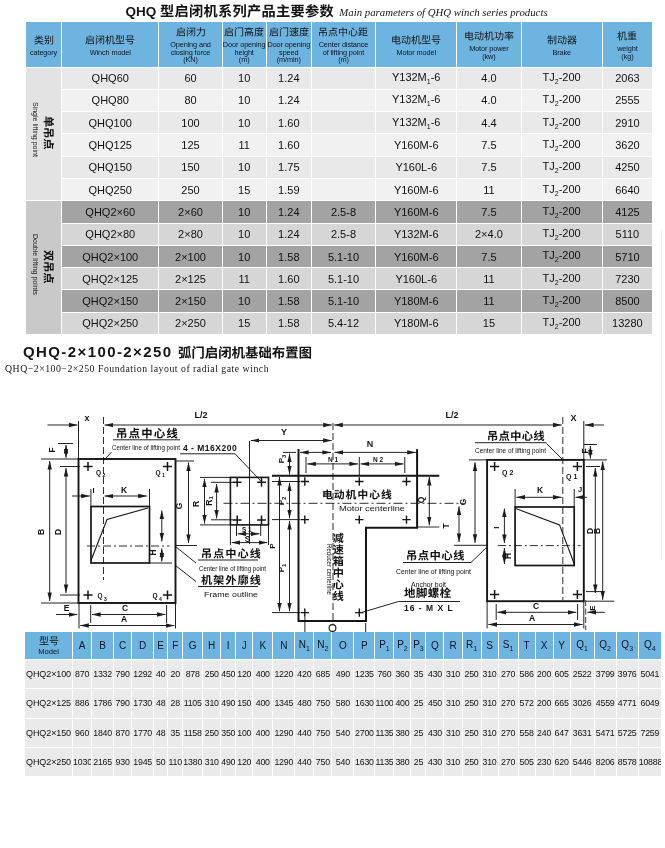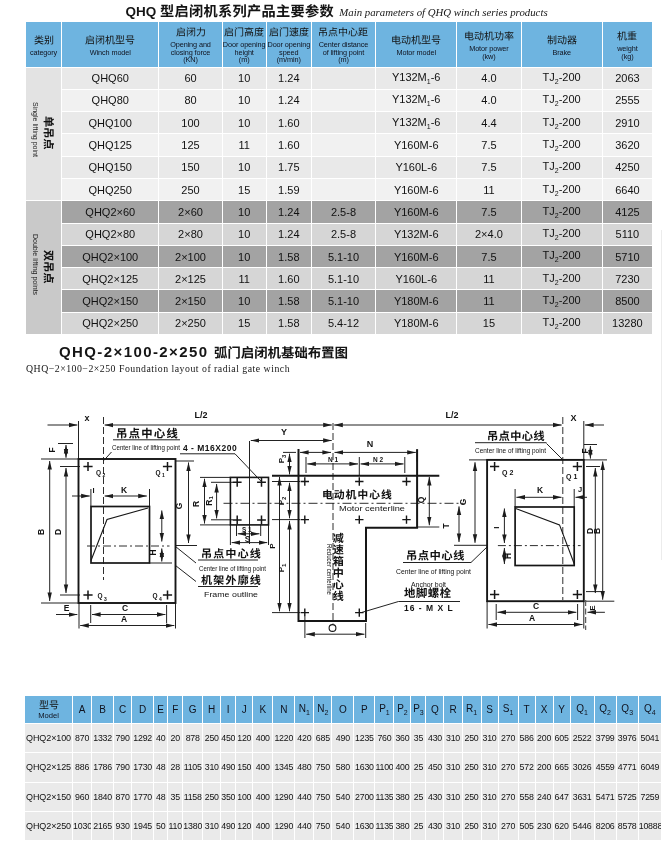--- a/index.html
+++ b/index.html
@@ -12,21 +12,21 @@
 .t1 th{background:#6eb4e0;height:45.5px;line-height:1.05;}
 .t1 th .e{font-size:7.3px;color:#10131f;letter-spacing:-0.1px;}
 .t1 td{height:22.3px;font-size:11px;color:#111;}
 .t1 tr.sg.a td{background:#e9e9e9;}
 .t1 tr.sg.b td{background:#f1f1f1;}
 .t1 tr.dg.a td{background:#a3a3a3;}
 .t1 tr.dg.b td{background:#d6d6d6;}
 .t1 td.cat{background:#e3e3e3 !important;}
 .t1 tr.dg td.cat{background:#c9c9c9 !important;}
 .t1 sub{font-size:7px;}
-.t2{position:absolute;left:25px;top:696px;width:637px;}
+.t2{position:absolute;left:25px;top:632px;width:637px;}
 .t2 th,.t2 td{box-sizing:border-box;border-right:1.6px solid #fff;border-bottom:1.6px solid #fff;
   padding:0;text-align:center;vertical-align:middle;font-weight:normal;overflow:hidden;}
 .t2 th{background:#6eb4e0;height:28px;font-size:10px;color:#10131f;line-height:1;}
 .t2 th .e{font-size:8px;transform:scale(0.95);}
 .t2 td{height:29.3px;font-size:8.8px;background:#eaeaea;color:#111;letter-spacing:-0.2px;}
 .t2 td.mdl{font-size:9px;letter-spacing:-0.1px;}
 .t2 sub{font-size:7px;}
 .diag{position:absolute;left:0;top:386px;}
 .rot{position:absolute;transform-origin:0 0;transform:rotate(90deg);white-space:nowrap;}
 </style></head>
@@ -371,35 +371,35 @@
 <div class="rot" style="left:39px;top:234px;font-size:7px;color:#222;">Double lifting points</div>
 <svg style="position:absolute;left:43px;top:250px" width="11" height="34" fill="#111">
       <g transform="translate(11.2 0) rotate(90)">
         <use href="#b53CC" transform="translate(0.0 9.63) scale(0.01120)"></use>
         <use href="#b540A" transform="translate(11.2 9.63) scale(0.01120)"></use>
         <use href="#b70B9" transform="translate(22.4 9.63) scale(0.01120)"></use>
       </g>
     </svg>
 
 <div style="position:absolute;left:23px;top:343px;white-space:nowrap;">
-<span style="font-weight:bold;font-size:15px;letter-spacing:1.4px;margin-left:36px;">QHQ-2×100-2×250 </span><span style="position:relative;top:2px;"><svg class="cj" width="134" height="13" fill="#151515">
+<span style="font-weight:bold;font-size:15px;letter-spacing:1.4px;">QHQ-2×100-2×250 </span><span style="position:relative;top:2px;"><svg class="cj" width="134" height="13" fill="#151515">
           <use href="#b5F27" transform="translate(0.0 11.52) scale(0.01340)"></use>
           <use href="#b95E8" transform="translate(13.4 11.52) scale(0.01340)"></use>
           <use href="#b542F" transform="translate(26.8 11.52) scale(0.01340)"></use>
           <use href="#b95ED" transform="translate(40.2 11.52) scale(0.01340)"></use>
           <use href="#b673A" transform="translate(53.6 11.52) scale(0.01340)"></use>
           <use href="#b57FA" transform="translate(67.0 11.52) scale(0.01340)"></use>
           <use href="#b7840" transform="translate(80.4 11.52) scale(0.01340)"></use>
           <use href="#b5E03" transform="translate(93.8 11.52) scale(0.01340)"></use>
           <use href="#b7F6E" transform="translate(107.2 11.52) scale(0.01340)"></use>
           <use href="#b56FE" transform="translate(120.6 11.52) scale(0.01340)"></use>
         </svg></span>
 </div>
 
-<div style="position:absolute;left:26px;top:363px;font-family:'Liberation Serif',serif;font-size:9.8px;letter-spacing:0.5px;">QHQ−2×100−2×250 Foundation layout of radial gate winch</div>
+<div style="position:absolute;left:5px;top:363px;font-family:'Liberation Serif',serif;font-size:9.8px;letter-spacing:0.5px;">QHQ−2×100−2×250 Foundation layout of radial gate winch</div>
 
 <svg class="diag" width="665" height="266" viewBox="0 386 665 266" fill="none" stroke="#161616" stroke-width="1.05">
 <defs>
         <marker id="ah" markerWidth="11" markerHeight="7" refX="8.6" refY="2.6" orient="auto-start-reverse" markerUnits="userSpaceOnUse">
           <path d="M0,0.4 L8.8,2.6 L0,4.8 z" fill="#1c1c1c" stroke="none"></path>
         </marker>
       </defs>
 <g>
 <line x1="103.5" y1="417" x2="103.5" y2="580" stroke-width="0.9" stroke-dasharray="7 3"></line>
 </g>

